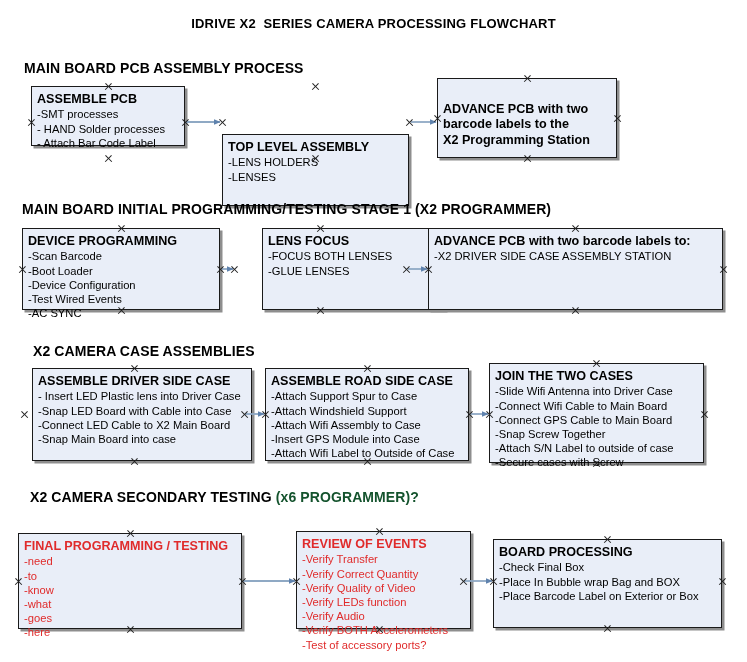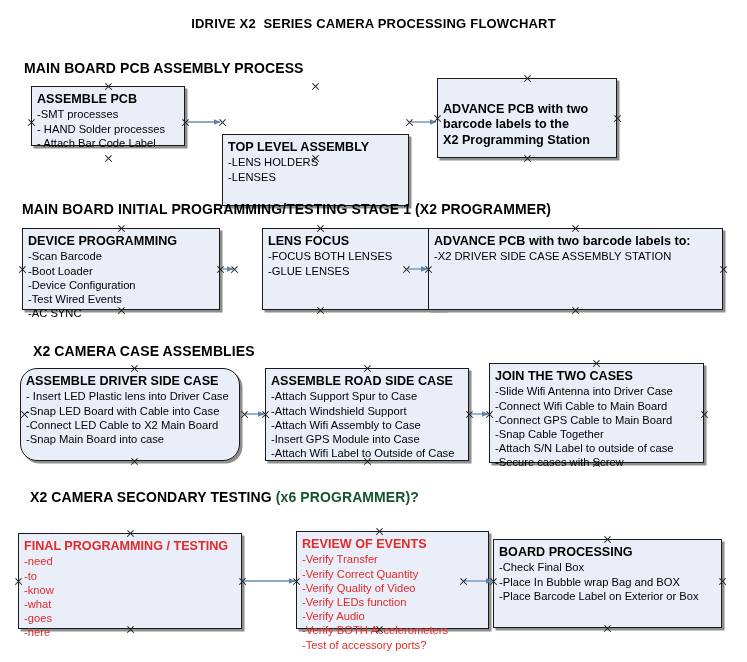--- a/index.html
+++ b/index.html
@@ -129,21 +129,21 @@
 
   <div class="node" style="left:428px; top:228px; width:295px; height:82px;">
     <div class="nhead">ADVANCE PCB with two barcode labels to:</div>
     <div class="nline">-X2 DRIVER  SIDE  CASE  ASSEMBLY STATION</div>
   </div>
 
   <div class="section-head" style="left:33px; top:343px;">
     <span>X2 CAMERA CASE ASSEMBLIES</span>
   </div>
 
-  <div class="node" style="left:20px; top:368px; width:220px; height:93px;border-radius:17px;">
+  <div class="node" style="left:32px; top:368px; width:220px; height:93px;">
     <div class="nhead">ASSEMBLE DRIVER SIDE CASE</div>
     <div class="nline">- Insert LED Plastic lens into Driver Case</div>
     <div class="nline">-Snap LED Board with Cable into Case</div>
     <div class="nline">-Connect LED Cable to X2 Main Board</div>
     <div class="nline">-Snap Main Board into case</div>
   </div>
 
   <div class="node" style="left:265px; top:368px; width:204px; height:93px;">
     <div class="nhead">ASSEMBLE ROAD SIDE CASE</div>
     <div class="nline">-Attach Support Spur to Case</div>
@@ -151,40 +151,40 @@
     <div class="nline">-Attach Wifi Assembly to Case</div>
     <div class="nline">-Insert GPS Module into Case</div>
     <div class="nline">-Attach Wifi Label to Outside of Case</div>
   </div>
 
   <div class="node" style="left:489px; top:363px; width:215px; height:100px;">
     <div class="nhead">JOIN THE TWO CASES</div>
     <div class="nline">-Slide Wifi Antenna into Driver Case</div>
     <div class="nline">-Connect Wifi Cable to Main Board</div>
     <div class="nline">-Connect GPS Cable to Main Board</div>
-    <div class="nline">-Snap Cable Together</div>
+    <div class="nline">-Snap Screw Together</div>
     <div class="nline">-Attach S/N Label to outside of case</div>
     <div class="nline">-Secure cases with Screw</div>
   </div>
 
   <div class="section-head" style="left:30px; top:489px;">
     <span>X2 CAMERA SECONDARY TESTING </span><span class="accent">(x6 PROGRAMMER)?</span>
   </div>
 
   <div class="node red" style="left:18px; top:533px; width:224px; height:96px;">
     <div class="nhead">FINAL PROGRAMMING / TESTING</div>
     <div class="nline">-need</div>
     <div class="nline">-to</div>
     <div class="nline">-know</div>
     <div class="nline">-what</div>
     <div class="nline">-goes</div>
     <div class="nline">-here</div>
   </div>
 
-  <div class="node red" style="left:296px; top:531px; width:193px; height:98px;">
+  <div class="node red" style="left:296px; top:531px; width:175px; height:98px;">
     <div class="nhead">REVIEW OF EVENTS</div>
     <div class="nline">-Verify Transfer</div>
     <div class="nline">-Verify Correct Quantity</div>
     <div class="nline">-Verify Quality of Video</div>
     <div class="nline">-Verify LEDs function</div>
     <div class="nline">-Verify Audio</div>
     <div class="nline">-Verify BOTH Accelerometers</div>
     <div class="nline">-Test of accessory ports?</div>
   </div>
 

